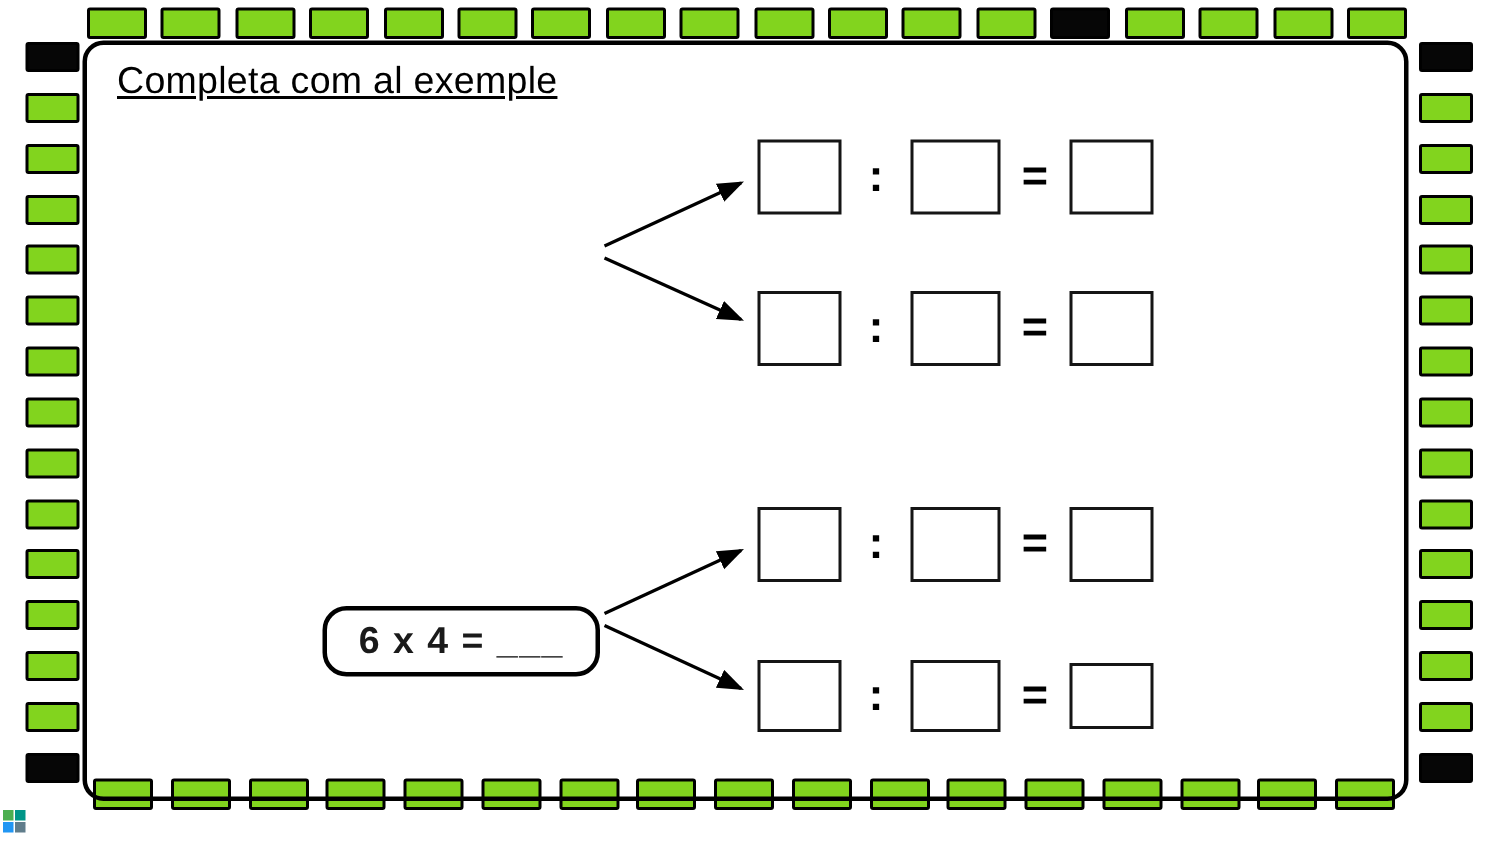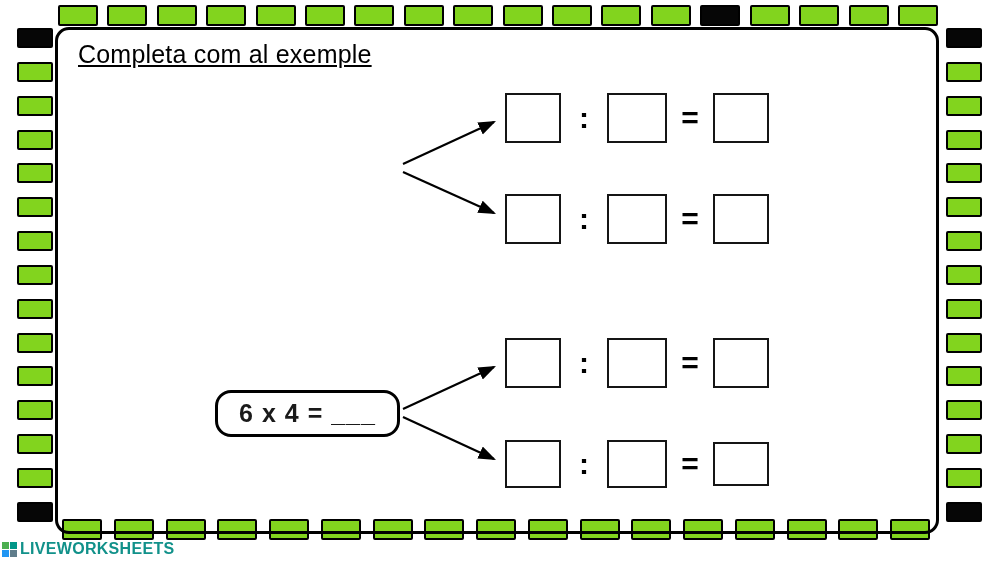--- a/index.html
+++ b/index.html
@@ -24,21 +24,21 @@
   .title{
     position:absolute;left:78px;top:40px;font-size:25px;color:#000;
     text-decoration:underline;letter-spacing:.2px;
   }
   .label-box{
     position:absolute;width:185px;height:47px;border:3px solid #000;border-radius:16px;
     display:flex;align-items:center;justify-content:center;
     font-weight:bold;font-size:25px;color:#1a1a1a;background:#fff;letter-spacing:1px;box-sizing:border-box;
   }
   .label-box.p1{left:215px;top:145px;}
-  .label-box.p2{left:215px;top:390px;}
+  .label-box.p2{left:215px;top:404px;}
   .answer-row{position:absolute;display:flex;align-items:center;}
   .abox{
     width:56px;height:50px;border:2px solid #151515;background:#fff;box-sizing:border-box;
   }
   .sym{
     width:46px;text-align:center;font-weight:bold;font-size:30px;color:#000;line-height:50px;
   }
   .arrows{position:absolute;left:0;top:0;width:1000px;height:562px;pointer-events:none;}
   .footer-logo{
     position:absolute;left:2px;top:540px;display:flex;align-items:center;gap:3px;
@@ -177,16 +177,15 @@
     <div class="abox" style="height:44px"></div>
   </div>
 
   <div class="footer-logo">
     <span class="logo-icon">
       <span style="background: rgb(76, 175, 80);"></span>
       <span style="background: rgb(0, 150, 136);"></span>
       <span style="background: rgb(33, 150, 243);"></span>
       <span style="background: rgb(96, 125, 139);"></span>
     </span>
-    <span style="color: rgb(17, 145, 138);">LIVEWORKSHEETS</span>
   </div>
 
 </div>
 
 </body></html>

